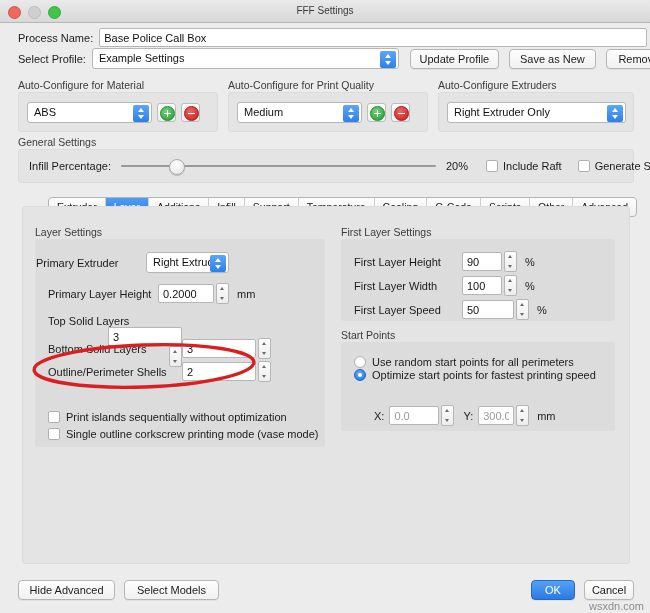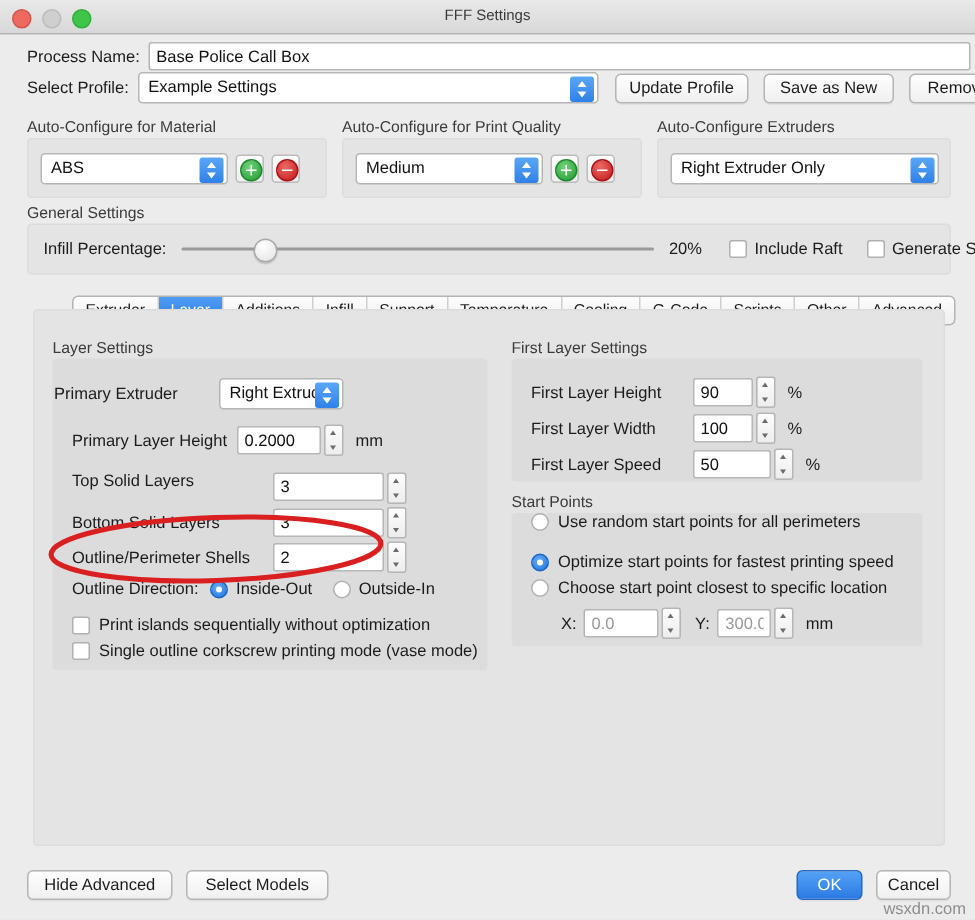--- a/index.html
+++ b/index.html
@@ -278,45 +278,38 @@
         </div>
       </div>
 
       <div style="position:absolute;left:13px;top:44px;display:flex;align-items:center;">
         <span class="lbl" style="width:110px;">Primary Layer Height</span>
         <input class="txt" style="width: 56px;" value="0.2000">
         <span class="stepper" style="margin-left:2px;"></span>
         <span class="lbl" style="margin-left:8px;">mm</span>
       </div>
 
-      <div style="position:absolute;left:13px;top:76px;display:flex;align-items:flex-start;">
+      <div style="position:absolute;left:13px;top:76px;display:flex;align-items:flex-end;flex-direction:column;">
         <span class="lbl" style="width:134px;">Top Solid Layers</span>
         <input class="txt" style="width: 74px;" value="3">
         <span class="stepper" style="margin-left:2px;"></span>
       </div>
 
       <div style="position:absolute;left:13px;top:99px;display:flex;align-items:center;">
         <span class="lbl" style="width:134px;">Bottom Solid Layers</span>
         <input class="txt" style="width: 74px;" value="3">
         <span class="stepper" style="margin-left:2px;"></span>
       </div>
 
       <div style="position:absolute;left:13px;top:122px;display:flex;align-items:center;">
         <span class="lbl" style="width:134px;">Outline/Perimeter Shells</span>
         <input class="txt" style="width: 74px;" value="2">
         <span class="stepper" style="margin-left:2px;"></span>
       </div>
 
-      <div style="position:absolute;left:13px;top:148px;display:flex;align-items:center;">
-        <span class="lbl">Outline Direction:</span>
-        <span class="rdo on" style="margin-left:8px;"></span>
-        <span class="lbl" style="margin-left:5px;">Inside-Out</span>
-        <span class="rdo" style="margin-left:14px;"></span>
-        <span class="lbl" style="margin-left:5px;">Outside-In</span>
-      </div>
 
       <div style="position:absolute;left:13px;top:172px;display:flex;align-items:center;">
         <span class="cbx"></span>
         <span class="lbl" style="margin-left:6px;">Print islands sequentially without optimization</span>
       </div>
 
       <div style="position:absolute;left:13px;top:189px;display:flex;align-items:center;">
         <span class="cbx"></span>
         <span class="lbl" style="margin-left:6px;">Single outline corkscrew printing mode (vase mode)</span>
       </div>
@@ -339,31 +332,27 @@
       <div style="position:absolute;left:13px;top:60px;display:flex;align-items:center;">
         <span class="lbl" style="width:108px;">First Layer Speed</span>
         <input class="txt" style="width: 52px;" value="50">
         <span class="stepper" style="margin-left:2px;"></span>
         <span class="lbl" style="margin-left:8px;">%</span>
       </div>
     </div>
 
     <div class="sec-label" style="left:318px;top:122px;">Start Points</div>
     <div class="sec-box" style="left:318px;top:135px;width:274px;height:89px;">
-      <div style="position:absolute;left:13px;top:0;display:flex;align-items:center;">
+      <div style="position:absolute;left:13px;top:14px;display:flex;align-items:center;">
         <span class="rdo"></span>
         <span class="lbl" style="margin-left:6px;">Use random start points for all perimeters</span>
       </div>
       <div style="position:absolute;left:13px;top:27px;display:flex;align-items:center;">
         <span class="rdo on"></span>
         <span class="lbl" style="margin-left:6px;">Optimize start points for fastest printing speed</span>
-      </div>
-      <div style="position:absolute;left:13px;top:44px;display:flex;align-items:center;">
-        <span class="rdo"></span>
-        <span class="lbl" style="margin-left:6px;">Choose start point closest to specific location</span>
       </div>
       <div style="position:absolute;left:33px;top:63px;display:flex;align-items:center;">
         <span class="lbl">X:</span>
         <input class="txt ph" style="width: 50px; margin-left: 5px;" value="0.0">
         <span class="stepper" style="margin-left:2px;"></span>
         <span class="lbl" style="margin-left:9px;">Y:</span>
         <input class="txt ph" style="width: 36px; margin-left: 5px;" value="300.0">
         <span class="stepper" style="margin-left:2px;"></span>
         <span class="lbl" style="margin-left:8px;">mm</span>
       </div>

